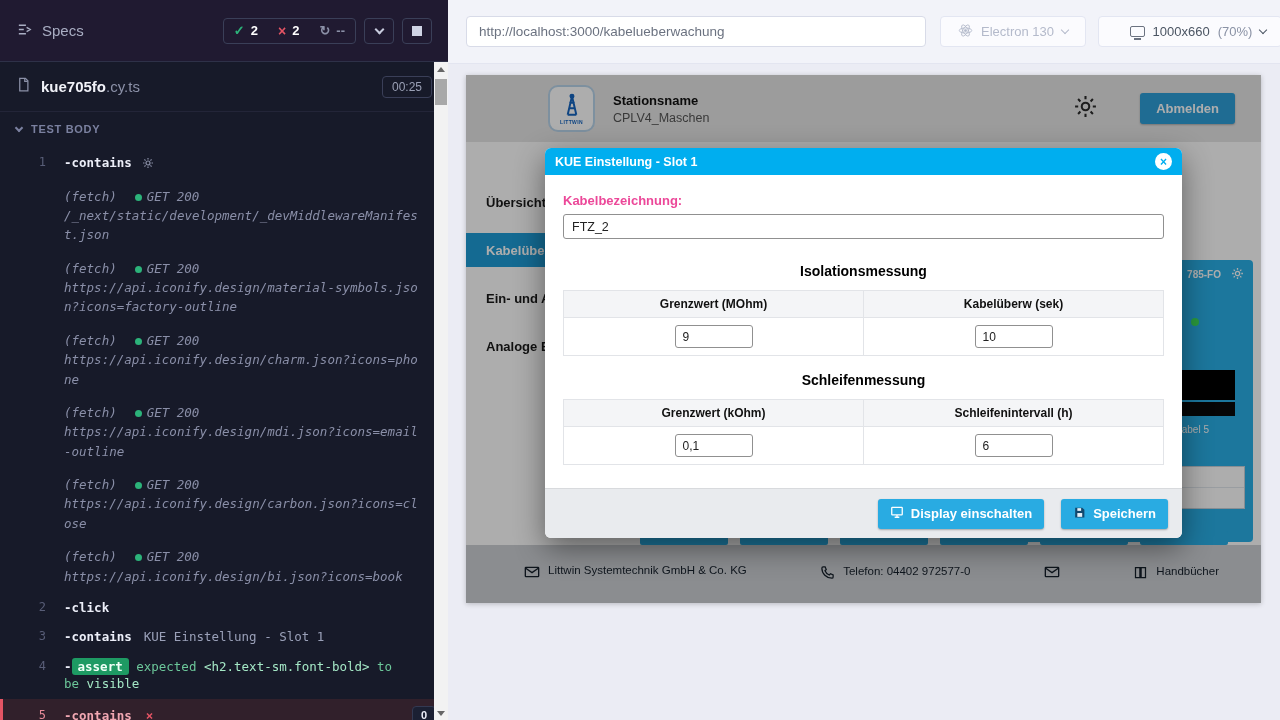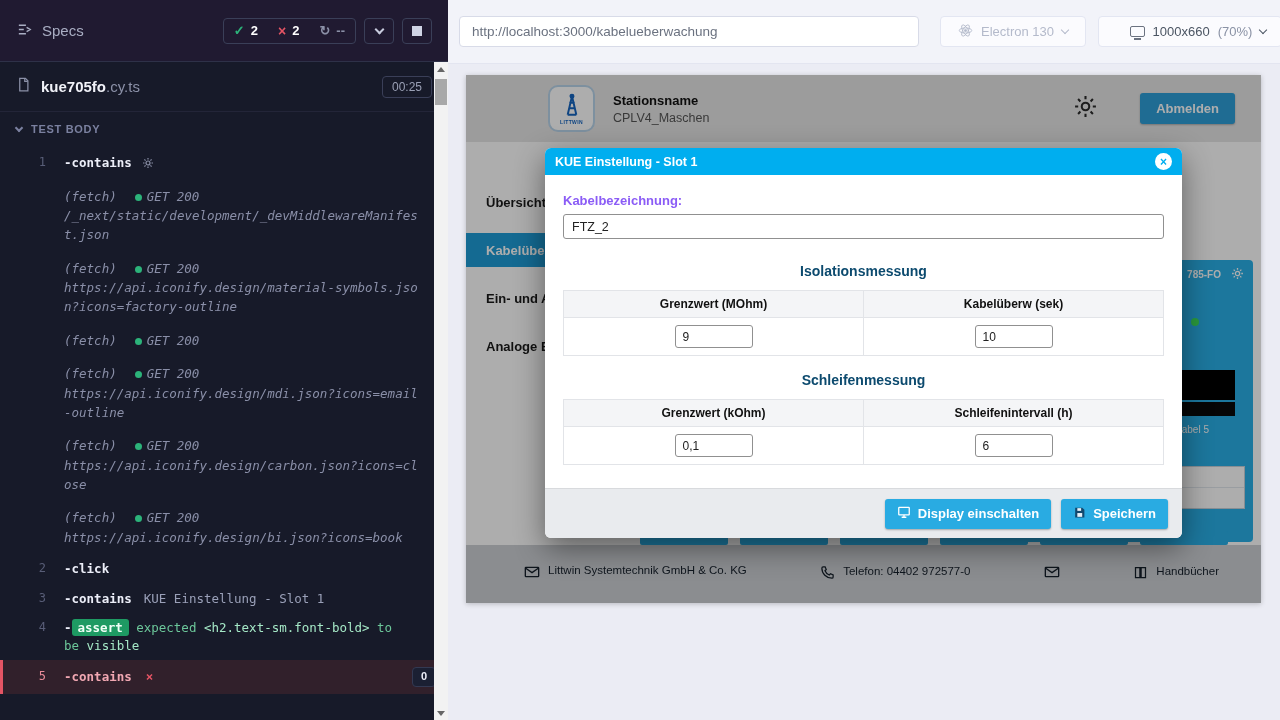--- a/index.html
+++ b/index.html
@@ -64,21 +64,21 @@
   .runner-scroll { position:absolute; right:0; top:62px; bottom:0; width:14px; background:#f2f2f2; }
   .scroll-arrow { position:absolute; left:0; width:14px; height:14px; display:flex; align-items:center; justify-content:center; cursor:pointer; }
   .scroll-arrow.up { top:0; } .scroll-arrow.down { bottom:0; }
   .tri-up { width:0; height:0; border-left:4px solid transparent; border-right:4px solid transparent; border-bottom:5px solid #666; }
   .tri-down { width:0; height:0; border-left:4px solid transparent; border-right:4px solid transparent; border-top:5px solid #666; }
   .scroll-thumb { position:absolute; left:1px; top:17px; width:12px; height:26px; background:#a8a8a8; cursor:grab; }
 
   
   .toolbar { position:absolute; left:448px; top:0; width:832px; height:64px; background:#f2f3f9;
              border-bottom:1px solid #e3e5f0; }
-  .url-input { position:absolute; left:11px; top:16px; width:460px; height:31px; background:#fff;
+  .url-input { position:absolute; left:18px; top:16px; width:460px; height:31px; background:#fff;
                border:1px solid #d8dbe8; border-radius:4px; padding:0 12px; font-size:13.5px; color:#6b7280;
                font-family:"Liberation Sans", sans-serif; }
   .pick-btn { position:absolute; top:16px; height:31px; background:#fbfbfe; border:1px solid #e3e6f2;
               border-radius:4px; display:flex; align-items:center; justify-content:center; gap:8px;
               font-size:13px; cursor:pointer; }
   .browser-btn { left:492px; width:146px; color:#b4bacb; }
   .viewport-btn { left:650px; width:184px; color:#4b5563;padding-left:16px; }
   .viewport-btn .zoom { color:#8a92a5; }
   .chev-sm { width:6px; height:6px; border-right:1.6px solid currentColor; border-bottom:1.6px solid currentColor;
              transform:rotate(45deg); margin-top:-3px; }
@@ -136,34 +136,34 @@
   
   .modal { position:absolute; left:79px; top:73px; width:637px; height:390px; background:#fff;
            border-radius:6px; box-shadow:0 10px 30px rgba(0,0,0,.45); z-index:6; }
   .modal-header { height:27px; background:#00aeef; border-radius:6px 6px 0 0; display:flex;
                   align-items:center; padding:0 10px; }
   .modal-title { color:#fff; font-weight:bold; font-size:12.5px; }
   .modal-close { margin-left:auto; width:17px; height:17px; border-radius:50%; background:#fff;
                  color:#00aeef; font-size:12px; font-weight:bold; display:flex; align-items:center;
                  justify-content:center; cursor:pointer; line-height:1; }
   .modal-body { padding:8px 18px 0; }
-  .m-label { font-weight:bold; font-size:13px; color:#8b5cf6; margin:10px 0 6px; }
+  .m-label { font-weight:bold; font-size:13px; color:#ec4899; margin:10px 0 6px; }
   .m-input-full { width:100%; height:25px; border:1px solid #909090; border-radius:3px; padding:0 8px;
                   font-size:12.5px; color:#222; font-family:"Liberation Sans", sans-serif; }
-  .m-section { text-align:center; font-weight:bold; font-size:14px; color:#0c4a6e; margin-top:24px; }
+  .m-section { text-align:center; font-weight:bold; font-size:14px; color:#000000; margin-top:24px; }
   .m-section.second { margin-top:16px; }
   .m-table { width:100%; border-collapse:collapse; margin-top:11px; }
   .m-table th { background:#f4f5f7; border:1px solid #e2e4e8; font-size:12px; font-weight:bold;
                 color:#111; padding:6px 4px; }
   .m-table td { border:1px solid #e2e4e8; padding:7px 4px; text-align:center; }
   .m-table input { width:78px; height:23px; border:1px solid #909090; border-radius:3px; padding:0 7px;
                    font-size:12px; color:#222; font-family:"Liberation Sans", sans-serif; }
   .modal-footer { position:absolute; left:0; right:0; bottom:0; height:50px; background:#e9ebee;
                   border-top:1px solid #d8dadd; border-radius:0 0 6px 6px; display:flex;
-                  align-items:center; justify-content:flex-end; gap:10px; padding:0 14px; }
+                  align-items:center; justify-content:flex-end; gap:17px; padding:0 14px; }
   .m-btn { display:flex; align-items:center; gap:7px; background:#29abe2; color:#fff; font-weight:bold;
            font-size:13px; border:none; border-radius:3px; height:30px; padding:0 12px; cursor:pointer;
            box-shadow:0 1px 2px rgba(0,0,0,.3); font-family:"Liberation Sans", sans-serif; }
 </style>
 </head>
 <body>
 
 <div class="runner">
   <div class="runner-header">
     <div class="specs-toggle">
@@ -226,20 +226,21 @@
     <div class="fetch-block">
       <span>(fetch)</span><span class="dot"></span><span>GET 200</span>
       <span class="fetch-url">/_next/static/development/_devMiddlewareManifest.json</span>
     </div>
     <div class="fetch-block">
       <span>(fetch)</span><span class="dot"></span><span>GET 200</span>
       <span class="fetch-url">https://api.iconify.design/material-symbols.json?icons=factory-outline</span>
     </div>
     <div class="fetch-block">
       <span>(fetch)</span><span class="dot"></span><span>GET 200</span>
+      <span class="fetch-url">https://api.iconify.design/charm.json?icons=phone</span>
     </div>
     <div class="fetch-block">
       <span>(fetch)</span><span class="dot"></span><span>GET 200</span>
       <span class="fetch-url">https://api.iconify.design/mdi.json?icons=email-outline</span>
     </div>
     <div class="fetch-block">
       <span>(fetch)</span><span class="dot"></span><span>GET 200</span>
       <span class="fetch-url">https://api.iconify.design/carbon.json?icons=close</span>
     </div>
     <div class="fetch-block">

